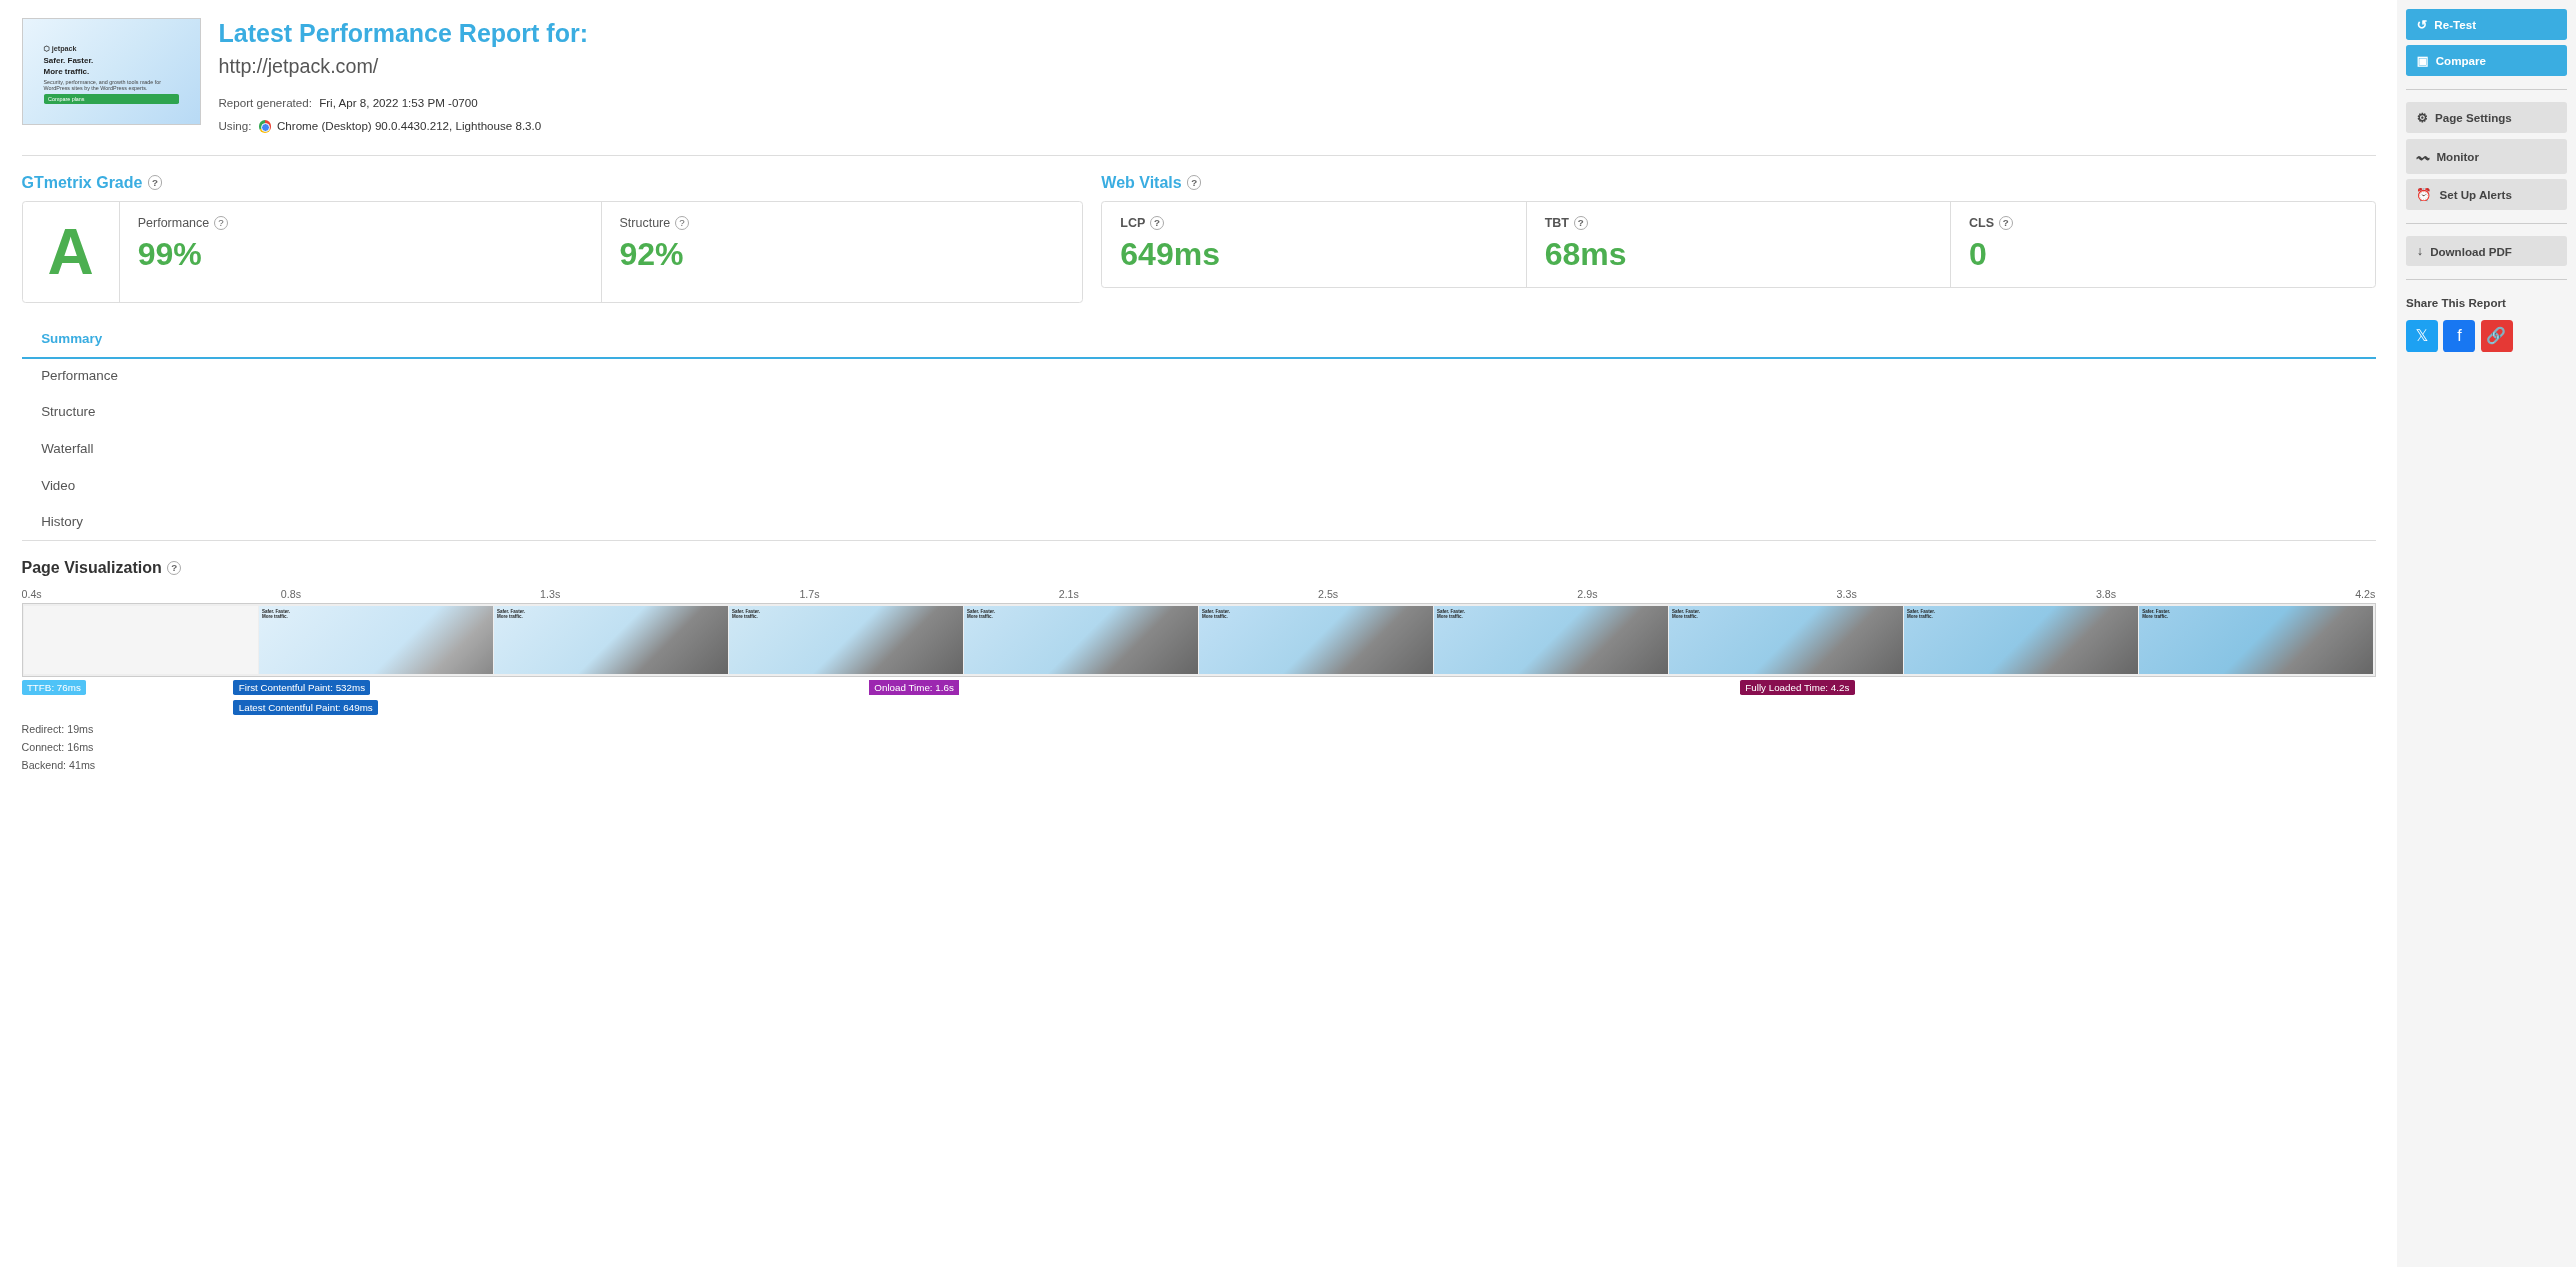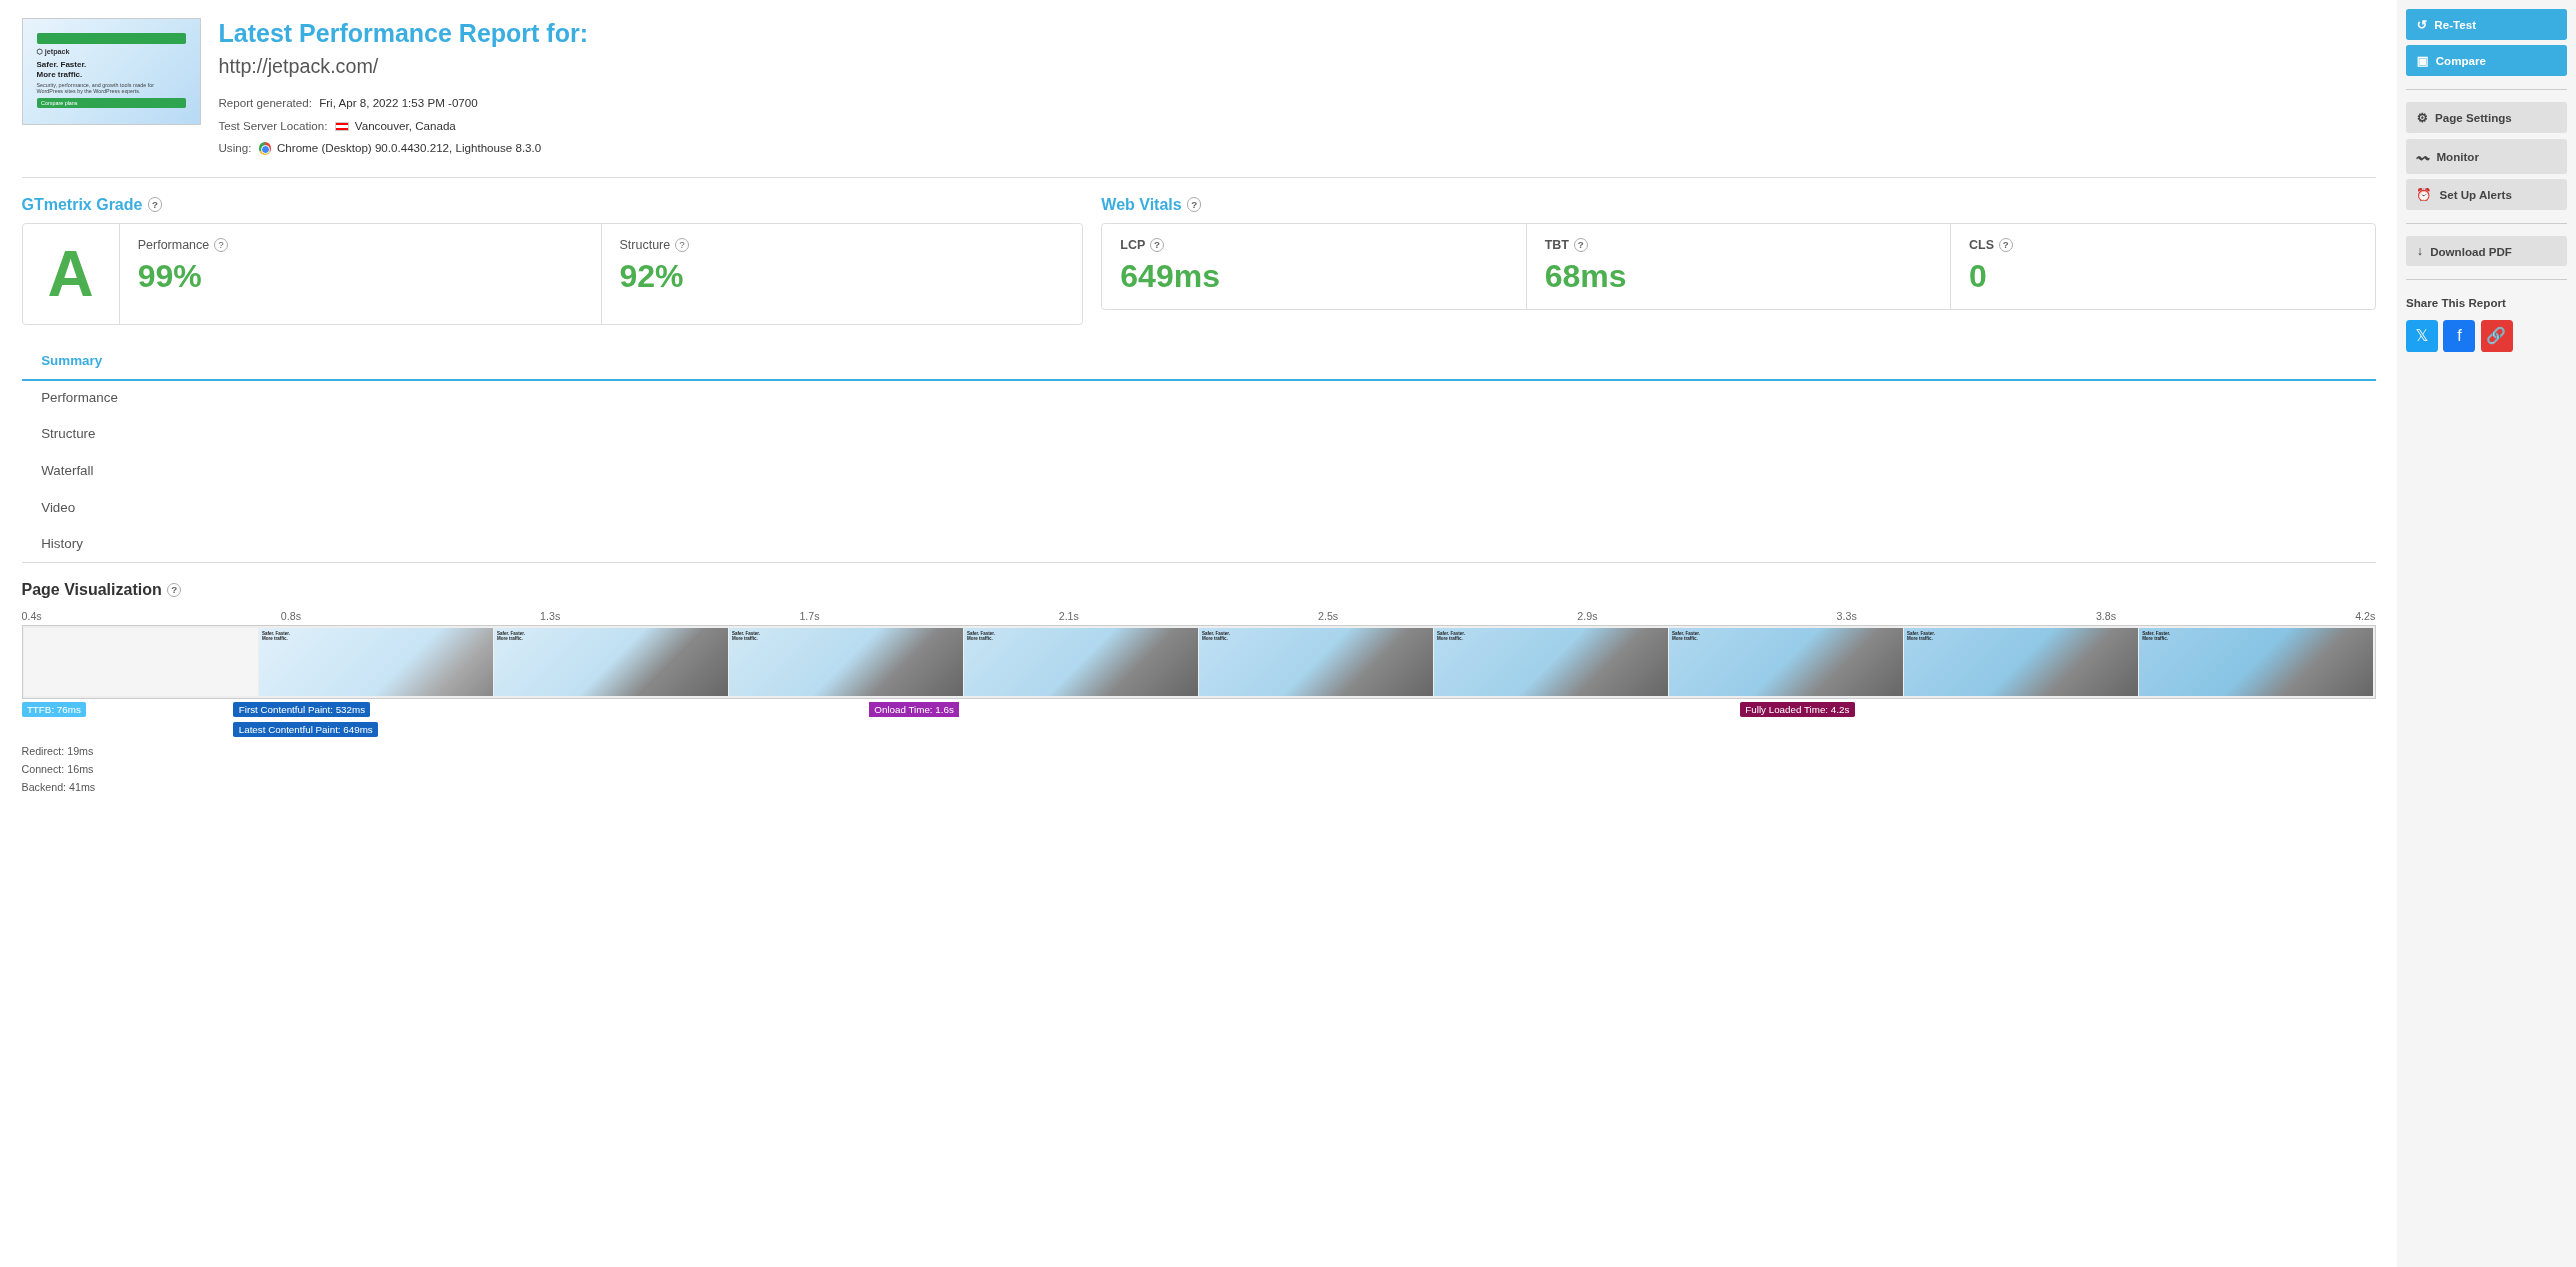--- a/index.html
+++ b/index.html
@@ -43,21 +43,21 @@
       border: 0.9px solid #ccc;
       overflow: hidden;
       position: relative;
     }
     .screenshot-inner {
       width: 100%;
       height: 100%;
       background: linear-gradient(135deg, #e8f4fd 0%, #d0e8f8 50%, #b8daf5 100%);
       display: flex;
       flex-direction: column;
-      padding: 14px;
+      padding: 21px;
       position: relative;
     }
     .screenshot-topbar {
       height: 10.7px;
       background: #2ea44f;
       border-radius: 1.8px;
       width: 100%;
       margin-bottom: 3.6px;
     }
     .screenshot-logo {
@@ -478,27 +478,20 @@
           <div class="screenshot-btn">Compare plans</div>
         </div>
       </div>
       <div class="report-info">
         <div class="report-title">Latest Performance Report for:</div>
         <div class="report-url">http://jetpack.com/</div>
         <div class="report-meta">
           <div class="report-meta-row">
             <span class="meta-label">Report generated:</span>
             <span class="meta-value">Fri, Apr 8, 2022 1:53 PM -0700</span>
-          </div>
-          <div class="report-meta-row">
-            <span class="meta-label">Test Server Location:</span>
-            <span class="meta-value">
-              <span class="flag"></span>
-              <span>Vancouver, Canada</span>
-            </span>
           </div>
           <div class="report-meta-row">
             <span class="meta-label">Using:</span>
             <span class="meta-value">
               <span class="chrome-icon"></span>
               <span>Chrome (Desktop) 90.0.4430.212, Lighthouse 8.3.0</span>
             </span>
           </div>
         </div>
       </div>

